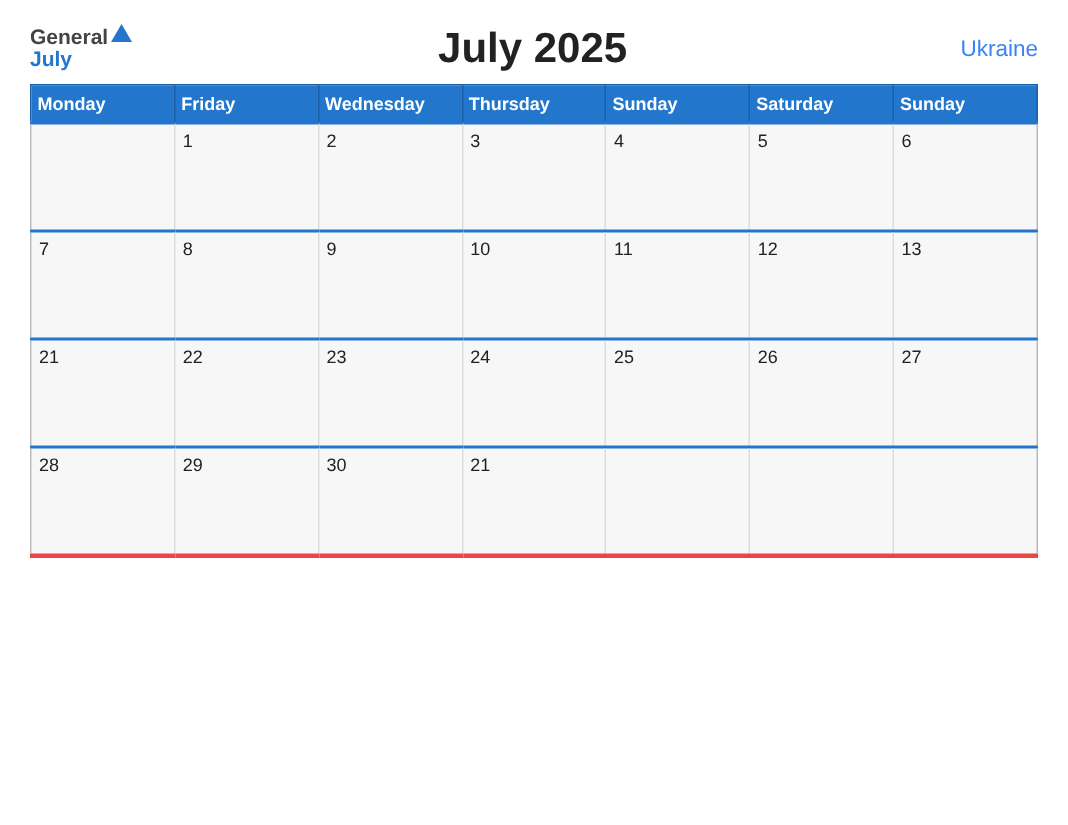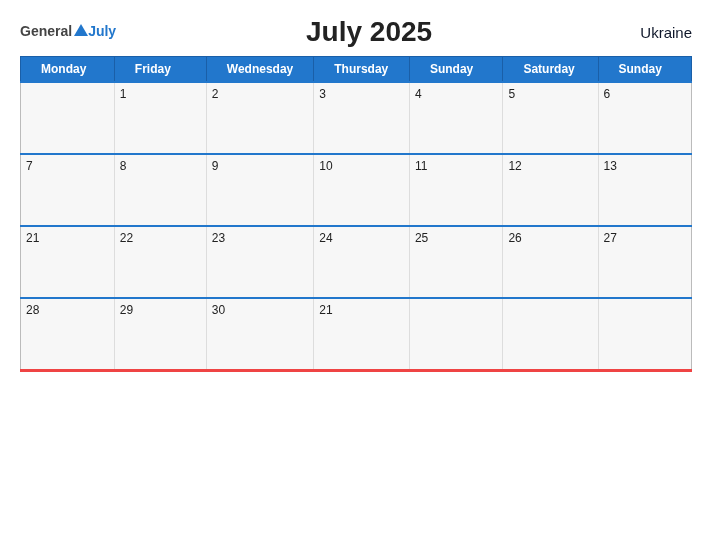--- a/index.html
+++ b/index.html
@@ -18,21 +18,21 @@
       position: relative;
     }
     .header {
       display: flex;
       align-items: center;
       justify-content: space-between;
       margin-bottom: 8px;
     }
     .logo {
       display: flex;
-      flex-direction: row;
+      flex-direction: column;
       align-items: flex-start;
       line-height: 1.1;
     }
     .logo-triangle {
       display: inline-block;
       width: 0;
       height: 0;
       border-left: 7px solid transparent;
       border-right: 7px solid transparent;
       border-bottom: 12px solid #2277cc;
@@ -43,35 +43,35 @@
     }
     .title {
       font-size: 28px;
       font-weight: bold;
       color: #222;
       text-align: center;
       flex: 1;
     }
     .country {
       font-size: 15px;
-      color: #0f172a;
+      color: #3b82f6;
       min-width: 70px;
       text-align: right;
     }
     .calendar {
       width: 100%;
       border-collapse: collapse;
       border: 1px solid #bbb;
     }
     .calendar thead tr th {
       background: #2277cc;
       color: #fff;
       font-size: 12px;
       font-weight: bold;
-      padding: 5px 20px;
+      padding: 5px 4px;
       border: 1px solid #1a5fa8;
       text-align: left;
       width: calc(100% / 7);
     }
     .calendar tbody tr td {
       border-top: 2px solid #2277cc;
       border-left: 1px solid #ddd;
       border-right: 1px solid #ddd;
       border-bottom: none;
       vertical-align: top;

